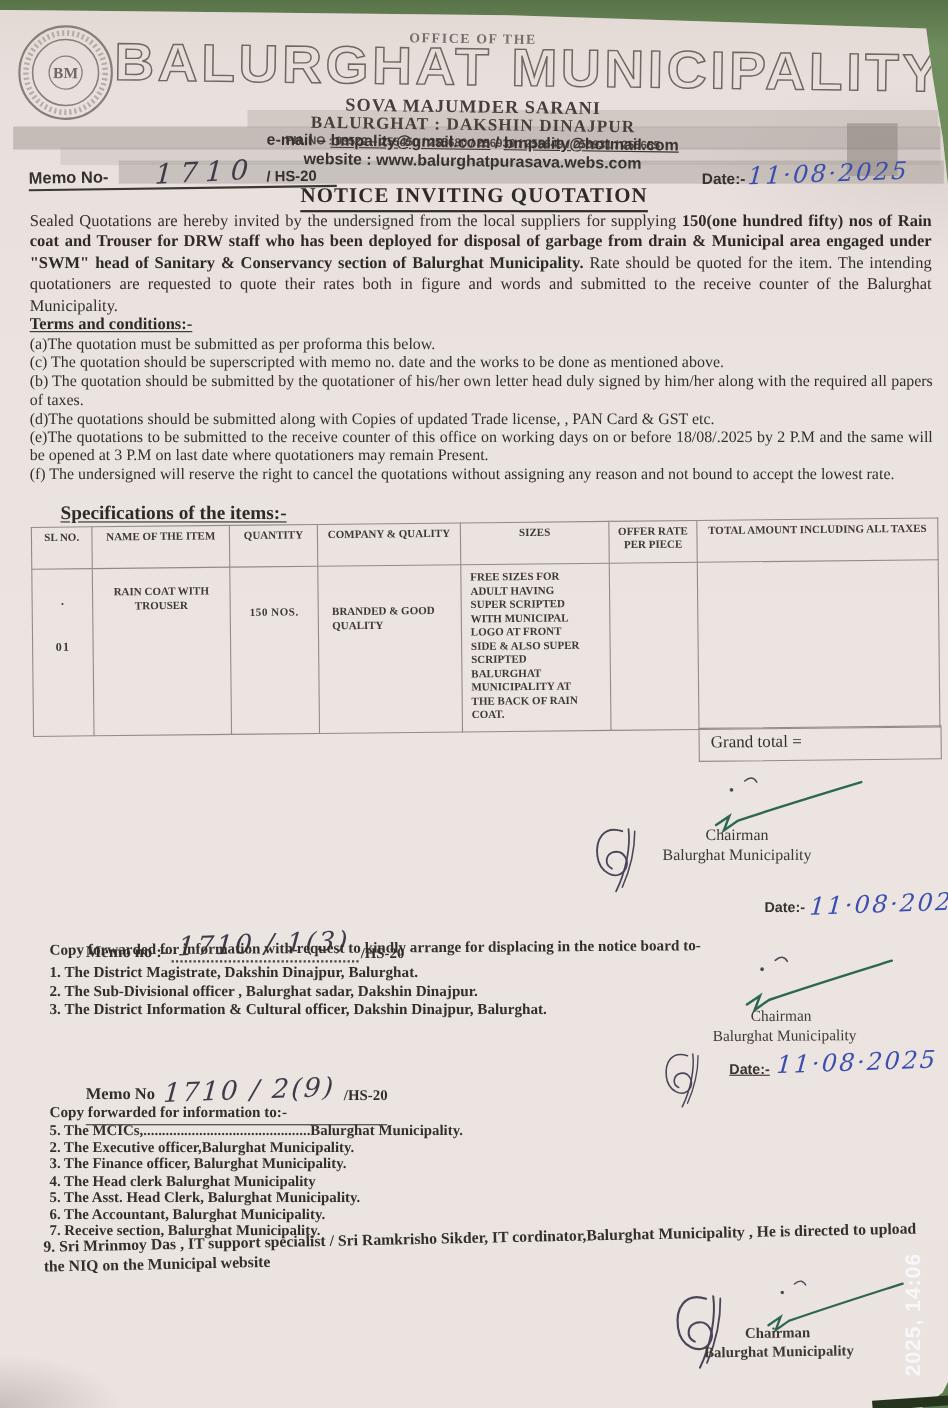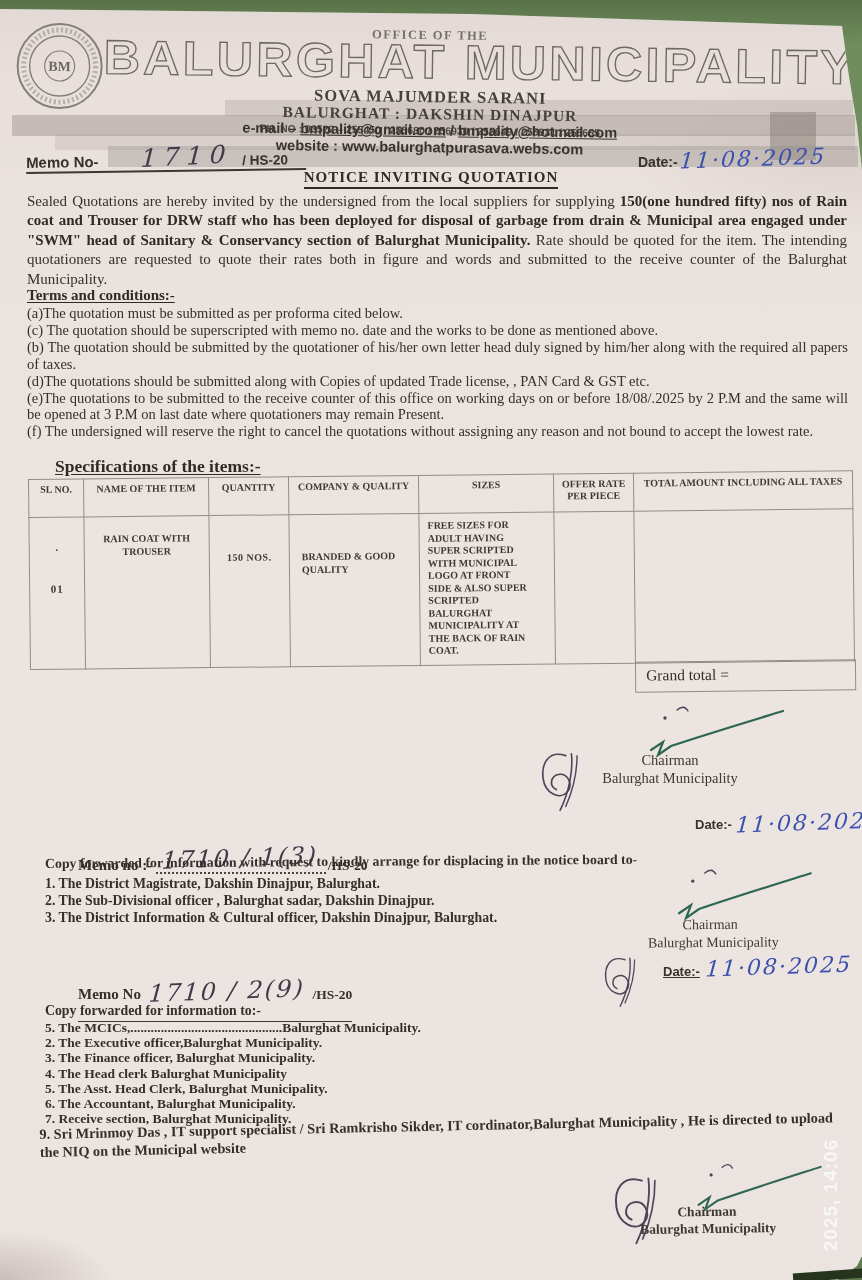--- a/index.html
+++ b/index.html
@@ -58,21 +58,21 @@
   .memo-top .sfx{font-family:"Liberation Sans",sans-serif;font-weight:700;font-size:13.5px;margin-left:10px;color:#35312c;}
   .hw{font-family:"DejaVu Serif",serif;font-style:italic;font-weight:400;color:var(--handwriting-ink);
     display:inline-block;transform:skewX(-6deg) rotate(-2deg);line-height:1;}
   .hw-num-top{font-size:25px;letter-spacing:7px;}
   .hw-num{font-size:24px;letter-spacing:2px;}
   .hw-date{font-size:22px;letter-spacing:2px;color:var(--handwriting-blue);}
   .date-top{position:absolute;left:638px;top:148px;display:flex;align-items:flex-start;gap:2px;}
   .date-lbl{font-family:"Liberation Sans",sans-serif;font-weight:700;font-size:14px;color:#35312c;padding-top:6px;}
   
   .title-wrap{position:absolute;left:0;top:168px;width:862px;text-align:center;}
-  .doc-title{display:inline-block;font-weight:700;font-size:15px;letter-spacing:1px;color:#2e2a26;
+  .doc-title{display:inline-block;font-weight:700;font-size:19px;letter-spacing:1px;color:#2e2a26;
     border-bottom:2.5px solid #2e2a26;padding-bottom:1px;}
   
   .intro{position:absolute;left:27px;top:192px;width:820px;font-size:15px;line-height:19.4px;text-align:justify;color:#33302b;}
   .intro b{font-weight:700;color:#2e2b26;}
   .terms-heading{position:absolute;left:27px;top:287px;font-weight:700;font-size:15px;color:#2e2b26;
     text-decoration:underline;text-underline-offset:2px;}
   .terms{position:absolute;left:27px;top:305px;width:821px;font-size:14.5px;line-height:16.9px;text-align:justify;color:#33302b;}
   .spec-heading{position:absolute;left:55px;top:456px;font-weight:700;font-size:17.5px;color:#2e2b26;
     text-decoration:underline;text-underline-offset:2px;}
   
@@ -188,21 +188,21 @@
   </div>
 
   <div class="title-wrap">
     <span class="doc-title">NOTICE INVITING QUOTATION</span>
   </div>
 
   <p class="intro"><span>Sealed Quotations are hereby invited by the undersigned from the local suppliers for supplying </span><b>150(one hundred fifty) nos of Rain coat and Trouser for DRW staff who has been deployed for disposal of garbage from drain &amp; Municipal area engaged under "SWM" head of Sanitary &amp; Conservancy section of Balurghat Municipality.</b><span> Rate should be quoted for the item. The intending quotationers are requested to quote their rates both in figure and words and submitted to the receive counter of the Balurghat Municipality.</span></p>
 
   <div class="terms-heading">Terms and conditions:-</div>
   <div class="terms">
-    <div>(a)The quotation must be submitted as per proforma cited below.</div>
+    <div>(a)The quotation must be submitted as per proforma this below.</div>
     <div>(c) The quotation should be superscripted with memo no. date and the works to be done as mentioned above.</div>
     <div>(b) The quotation should be submitted by the quotationer of his/her own letter head duly signed by him/her along with the required all papers of taxes.</div>
     <div>(d)The quotations should be submitted along with Copies of updated Trade license, , PAN Card &amp; GST etc.</div>
     <div>(e)The quotations to be submitted to the receive counter of this office on working days on or before 18/08/.2025 by 2 P.M and the same will be opened at 3 P.M on last date where quotationers may remain Present.</div>
     <div>(f) The undersigned will reserve the right to cancel the quotations without assigning any reason and not bound to accept the lowest rate.</div>
   </div>
 
   <div class="spec-heading">Specifications  of the items:-</div>
   <div class="table-wrap">
     <table class="spec-table">

